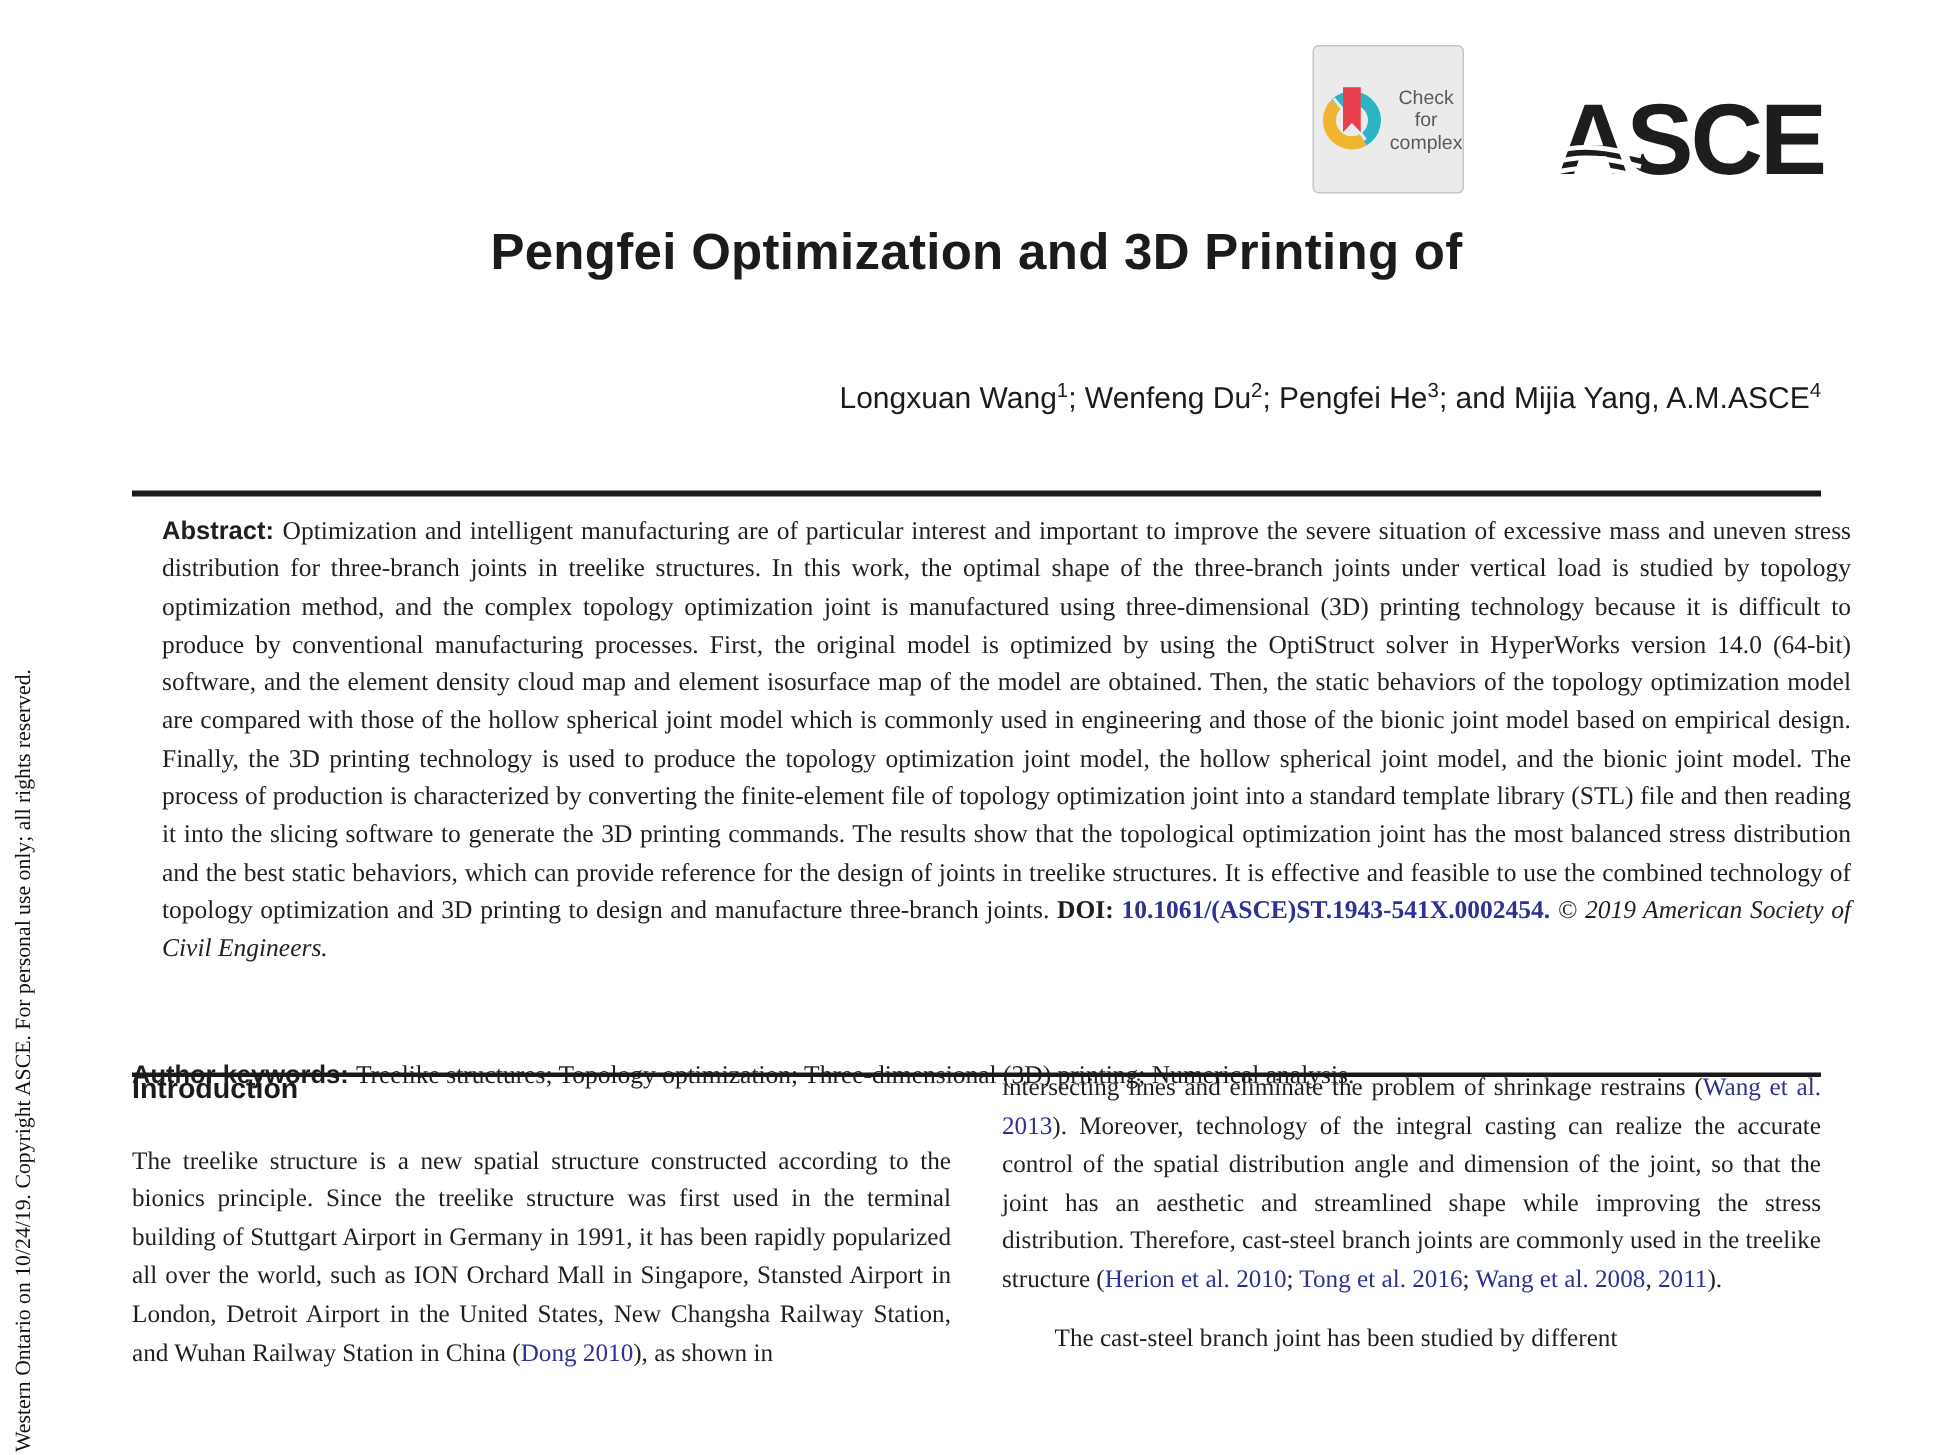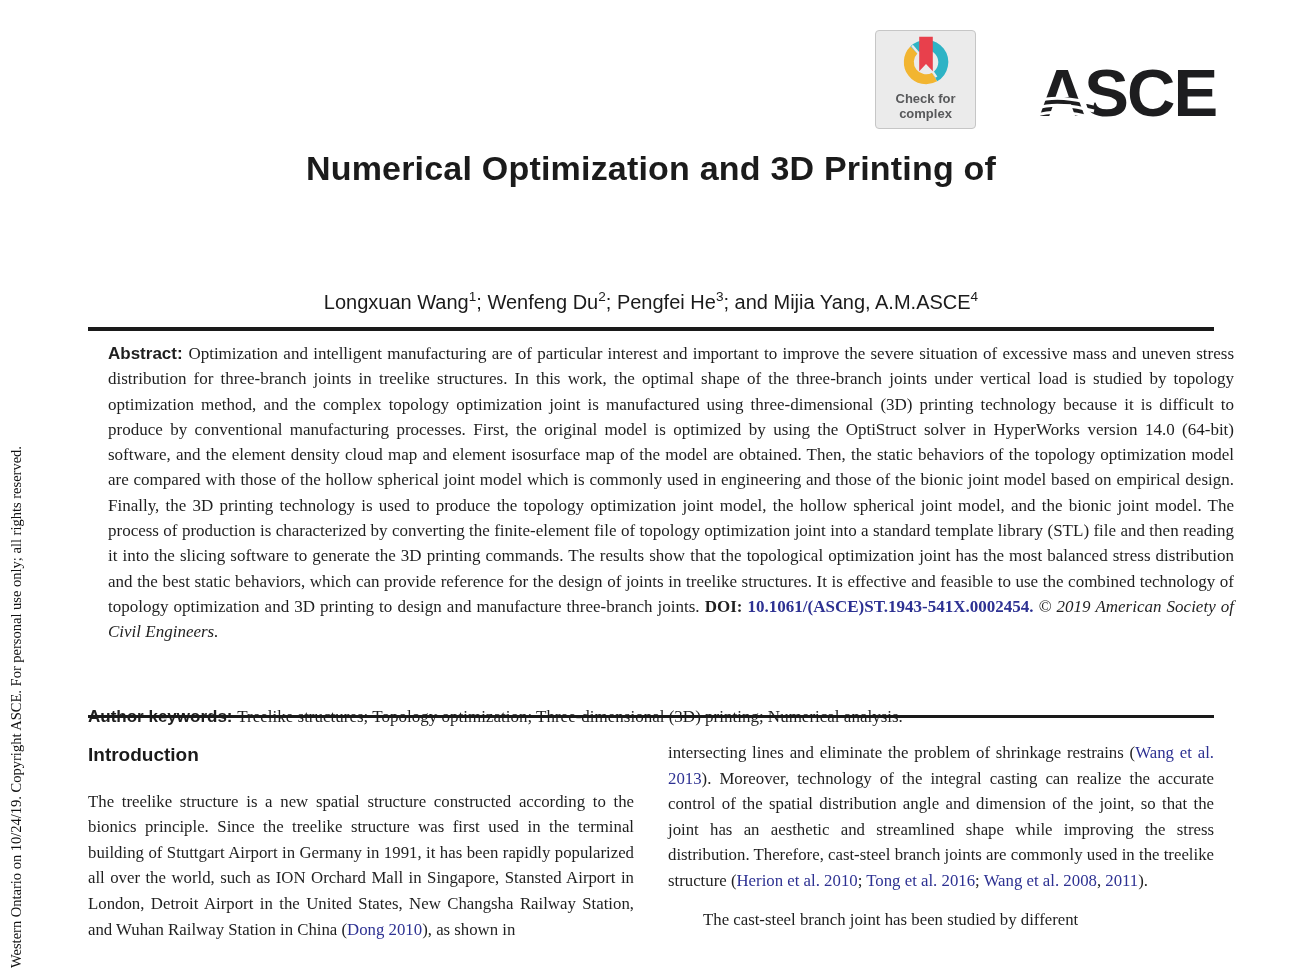--- a/index.html
+++ b/index.html
@@ -25,23 +25,22 @@
     white-space:nowrap;
   }
 
   
   .badge{
     position:absolute; left:875px; top:30px;
     width:99px; height:97px;
     background:#ebebeb;
     border:1px solid #c6c6c6;
     border-radius:4px;
-    display:flex; flex-direction:column; align-items:center; justify-content:flex-start;
+    display:flex; align-items:center; justify-content:flex-start;
     cursor:pointer;
-    font-weight:bold;
   }
   .badge svg{margin-top:3px;}
   .badge-text{
     font-family:"Liberation Sans", sans-serif;
     font-size:13px; line-height:15px;
     color:#58595b; text-align:center;
     margin-top:-1px;
   }
 
   
@@ -52,44 +51,44 @@
     position:absolute; left:88px; top:146px; width:1126px;
     text-align:center;
     font-family:"Liberation Sans", sans-serif;
     font-weight:bold;
     font-size:34px; line-height:44px;
     color:#1b1b1b;
     letter-spacing:.2px;
   }
   .authors-line{
     position:absolute; left:88px; top:255px; width:1126px;
-    text-align:center;
+    text-align:right;
     font-family:"Liberation Sans", sans-serif;
-    font-size:20px; color:#1b1b1b;margin-top:36px;
+    font-size:20px; color:#1b1b1b;
   }
 
   .rule-thick{position:absolute; left:88px; top:327px; width:1126px; height:4px; background:#1a1a1a;}
   .rule-thin {position:absolute; left:88px; top:715px; width:1126px; height:3px; background:#1a1a1a;}
 
   .abstract-block{
     position:absolute; left:88px; top:341px; width:1126px;
     font-size:17px; line-height:25.3px;
     text-align:justify;
     color:#1f1f1f;
     margin-left:20px;
   }
   .keywords-block{
     position:absolute; left:88px; top:686px; width:1126px;
     font-size:17px; line-height:25px;
     color:#1f1f1f;
     margin-top:18px;
   }
 
   .columns{
-    position:absolute; left:88px; top:740px; width:1126px;
+    position:absolute; left:88px; top:712px; width:1126px;
     display:grid; grid-template-columns:1fr 1fr; column-gap:34px;
   }
   .col{font-size:16.8px; line-height:25.6px; text-align:justify; color:#1f1f1f;}
   .section-heading{
     font-family:"Liberation Sans", sans-serif;
     font-weight:bold; font-size:19px; color:#1b1b1b;
     margin:2px 0 21px 0; text-align:left;
   }
   .para{margin:0;}
   .para-indent{margin:13px; text-indent:22px;}
@@ -126,21 +125,21 @@
   <svg class="asce-logo" viewBox="0 0 182 70">
     <text x="91" y="58" text-anchor="middle" font-family="Liberation Sans, sans-serif" font-weight="bold" font-size="67" letter-spacing="-2" fill="#1d1d1f">ASCE</text>
     <g>
       <path d="M-2,44 C18,37 38,41 58,46" fill="none" stroke="#ffffff" stroke-width="3.2"></path>
       <path d="M-2,51 C18,44 38,48 58,53" fill="none" stroke="#ffffff" stroke-width="3.2"></path>
       <path d="M-2,58 C18,51 38,55 58,60" fill="none" stroke="#ffffff" stroke-width="3.2"></path>
     </g>
   </svg>
 
   <div class="title-block">
-    <div>Numerical Optimization and 3D Printing of</div>
+    <div>Pengfei Optimization and 3D Printing of</div>
   </div>
 
   <div class="authors-line"><span>Longxuan Wang</span><span class="seg-sup">1</span><span>; Wenfeng Du</span><span class="seg-sup">2</span><span>; Pengfei He</span><span class="seg-sup">3</span><span>; and Mijia Yang, A.M.ASCE</span><span class="seg-sup">4</span></div>
 
   <div class="rule-thick"></div>
 
   <div class="abstract-block"><span class="seg-bs">Abstract: </span><span>Optimization and intelligent manufacturing are of particular interest and important to improve the severe situation of excessive mass and uneven stress distribution for three-branch joints in treelike structures. In this work, the optimal shape of the three-branch joints under vertical load is studied by topology optimization method, and the complex topology optimization joint is manufactured using three-dimensional (3D) printing technology because it is difficult to produce by conventional manufacturing processes. First, the original model is optimized by using the OptiStruct solver in HyperWorks version 14.0 (64-bit) software, and the element density cloud map and element isosurface map of the model are obtained. Then, the static behaviors of the topology optimization model are compared with those of the hollow spherical joint model which is commonly used in engineering and those of the bionic joint model based on empirical design. Finally, the 3D printing technology is used to produce the topology optimization joint model, the hollow spherical joint model, and the bionic joint model. The process of production is characterized by converting the finite-element file of topology optimization joint into a standard template library (STL) file and then reading it into the slicing software to generate the 3D printing commands. The results show that the topological optimization joint has the most balanced stress distribution and the best static behaviors, which can provide reference for the design of joints in treelike structures. It is effective and feasible to use the combined technology of topology optimization and 3D printing to design and manufacture three-branch joints. </span><span class="seg-b">DOI: </span><span class="seg-blink">10.1061/(ASCE)ST.1943-541X.0002454.</span><span> </span><span class="seg-i">© 2019 American Society of Civil Engineers.</span></div>
 
   <div class="keywords-block"><span class="seg-bs">Author keywords: </span><span>Treelike structures; Topology optimization; Three-dimensional (3D) printing; Numerical analysis.</span></div>
 

